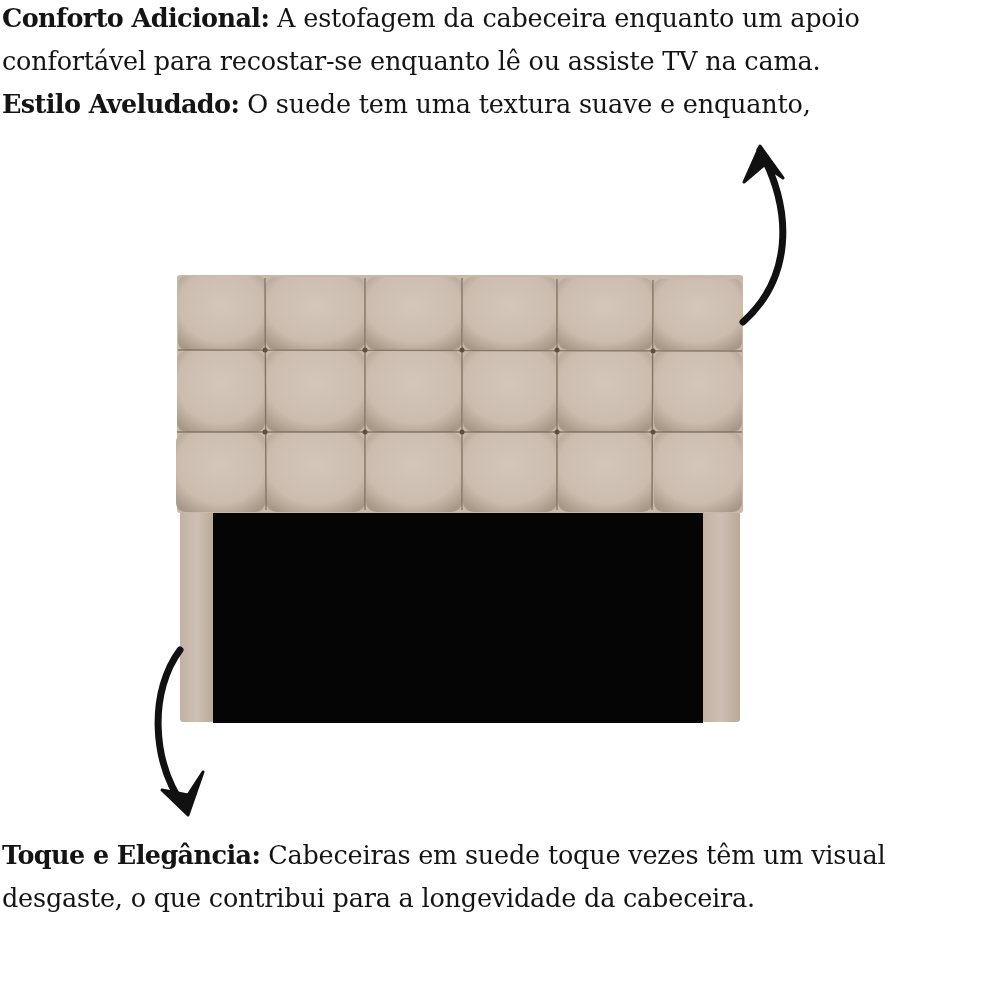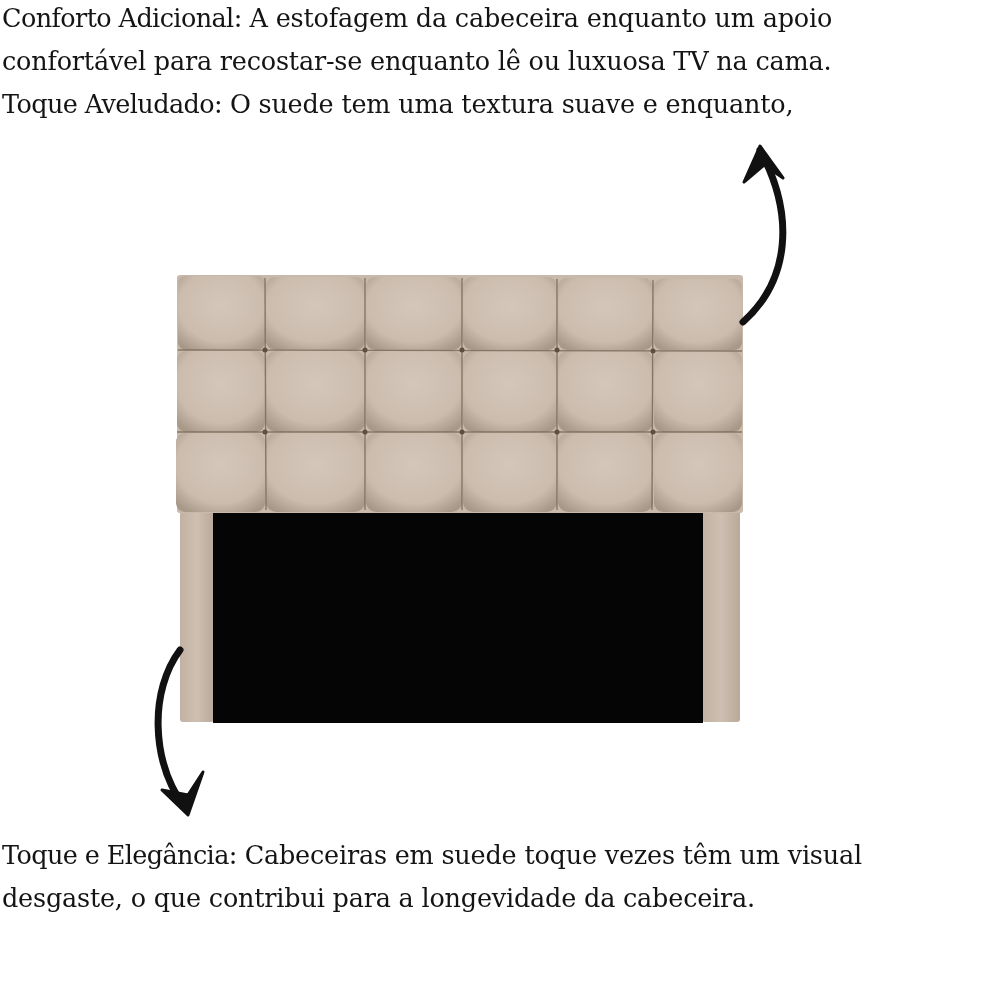--- a/index.html
+++ b/index.html
@@ -1,34 +1,34 @@
 <!DOCTYPE html>
 <html><head>
 <meta charset="utf-8">
 <style>
   html, body { margin:0; padding:0; background:#ffffff; }
   body { width:1000px; height:1000px; position:relative; overflow:hidden;
          font-family:"DejaVu Serif", "Liberation Serif", serif; color:#141414; }
   .text-block { position:absolute; left:2px; font-size:25.5px; line-height:43px;
                 letter-spacing:-0.2px; white-space:nowrap; }
   .text-block p { margin:0; }
-  .label { font-weight:normal; letter-spacing:-0.6px;margin-top:48px; }
+  .label { font-weight:bold; letter-spacing:-0.6px;margin-top:48px; }
   #top-text { top:-3px; }
   #bottom-text { top:834px; }
 
   #headboard { position:absolute; left:0; top:0; width:1000px; height:1000px; }
   .arrow { position:absolute; left:0; top:0; width:1000px; height:1000px; pointer-events:none; }
 </style>
 </head>
 <body>
 
 <div id="top-text" class="text-block">
   <p><span class="label">Conforto Adicional:</span><span> A estofagem da cabeceira enquanto um apoio</span></p>
-  <p>confortável para recostar-se enquanto lê ou luxuosa TV na cama.</p>
-  <p><span class="label">Toque Aveludado:</span><span> O suede tem uma textura suave e enquanto,</span></p>
+  <p>confortável para recostar-se enquanto lê ou assiste TV na cama.</p>
+  <p><span class="label">Estilo Aveludado:</span><span> O suede tem uma textura suave e enquanto,</span></p>
 </div>
 
 <svg id="headboard" viewBox="0 0 1000 1000" xmlns="http://www.w3.org/2000/svg">
   <defs>
     <radialGradient id="cushion" cx="50%" cy="40%" r="70%">
       <stop offset="0%" stop-color="#d4c7ba"></stop>
       <stop offset="70%" stop-color="#cbbcae"></stop>
       <stop offset="100%" stop-color="#a89888"></stop>
     </radialGradient>
     <linearGradient id="side" x1="0" y1="0" x2="1" y2="0">

